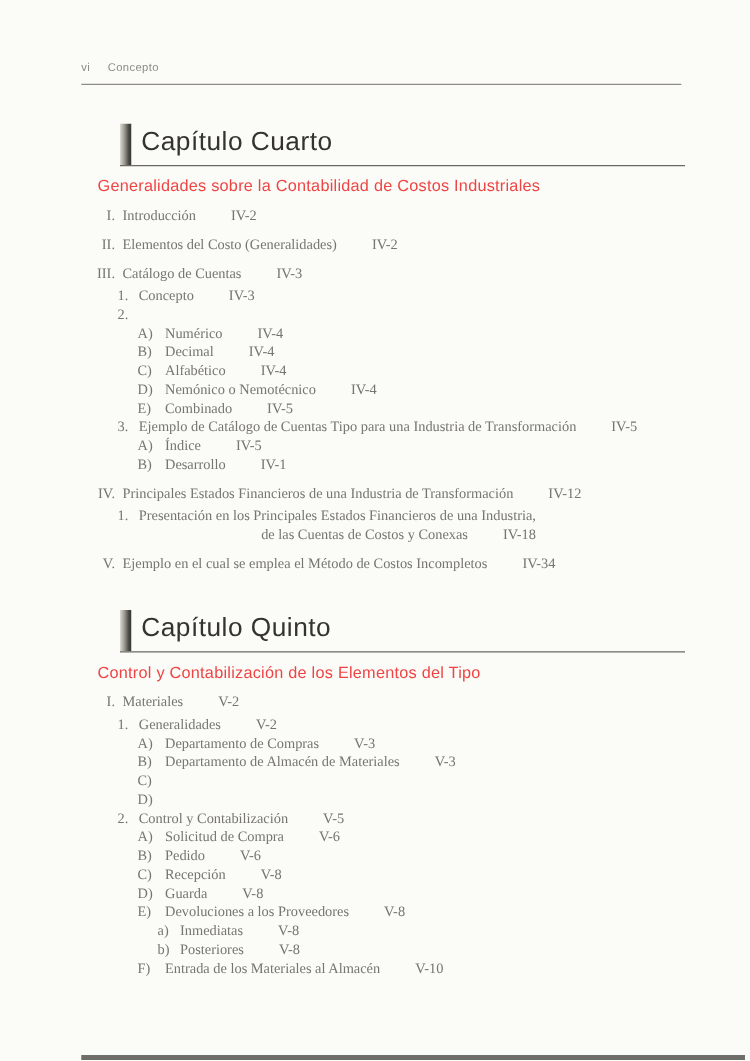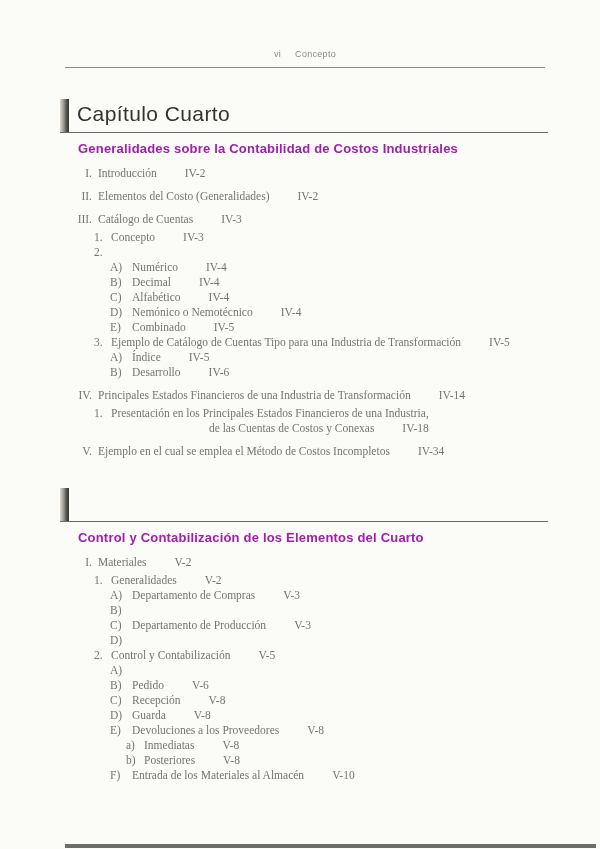--- a/index.html
+++ b/index.html
@@ -7,43 +7,43 @@
     position:relative;
     width:600px;height:849px;
     background:#fbfbf8;
     overflow:hidden;
     font-family:"Liberation Sans",sans-serif;
   }
   
   #running-header{
     position:absolute;left:65px;top:49px;width:480px;
     display:flex;align-items:baseline;gap:14px;
-    font-size:9px;color:#8b8a84;letter-spacing:.3px;justify-content:center;
+    font-size:9px;color:#8b8a84;letter-spacing:.3px;
   }
   #header-rule{
     position:absolute;left:65px;top:67px;width:480px;height:1px;
     background:#8f8d86;
   }
   
   .chapter{position:absolute;left:60px;width:488px;}
   #chapter-4{top:98px;}
   #chapter-5{top:487px;}
-  .chap-head{position:relative;padding-left:17px;height:35px;}
+  .chap-head{position:relative;padding-left:17px;height:35px;margin-left:36px;}
   .chap-bar{
     position:absolute;left:0;top:1px;width:9px;height:33px;
     background:linear-gradient(to right,#dddbd5 0%,#9a988f 40%,#45443f 80%,#3a3935 100%);
   }
   .chap-title{
     font-size:21px;line-height:31px;color:#34332f;
     letter-spacing:.4px;font-weight:400;
   }
   .chap-rule{position:absolute;left:0;bottom:0;width:100%;height:1.5px;background:#6b6963;}
   .chap-subtitle{
     padding-left:18px;margin-top:8px;
-    font-size:13px;font-weight:700;color:#a21caf;letter-spacing:.2px;
+    font-size:13px;font-weight:400;color:#ef4444;letter-spacing:.2px;
   }
   
   .toc-list{margin-top:10px;padding-left:5px;
     font-family:"Liberation Serif",serif;font-size:11.5px;color:#76756f;
   }
   .toc-row{display:flex;align-items:baseline;line-height:15px;white-space:nowrap;}
   .toc-row .marker{flex:none;margin-right:4px;}
   .lvl-r{margin-top:8px;margin-bottom:3px;}
   .lvl-r .marker{width:27px;text-align:right;margin-right:6px;}
   .lvl-n{padding-left:29px;}
@@ -144,27 +144,27 @@
         </div>
         <div class="toc-row lvl-A">
           <span class="marker">A)</span>
           <span class="text">
             <span class="line">Índice<span class="pagenum">IV-5</span></span>
           </span>
         </div>
         <div class="toc-row lvl-A">
           <span class="marker">B)</span>
           <span class="text">
-            <span class="line">Desarrollo<span class="pagenum">IV-6</span></span>
+            <span class="line">Desarrollo<span class="pagenum">IV-1</span></span>
           </span>
         </div>
         <div class="toc-row lvl-r">
           <span class="marker">IV.</span>
           <span class="text">
-            <span class="line">Principales Estados Financieros de una Industria de Transformación<span class="pagenum">IV-14</span></span>
+            <span class="line">Principales Estados Financieros de una Industria de Transformación<span class="pagenum">IV-12</span></span>
           </span>
         </div>
         <div class="toc-row lvl-n">
           <span class="marker">1.</span>
           <span class="text">
             <span class="line">Presentación en los Principales Estados Financieros de una Industria,</span>
             <span class="line">de las Cuentas de Costos y Conexas<span class="pagenum">IV-18</span></span>
           </span>
         </div>
         <div class="toc-row lvl-r">
@@ -172,23 +172,24 @@
           <span class="text">
             <span class="line">Ejemplo en el cual se emplea el Método de Costos Incompletos<span class="pagenum">IV-34</span></span>
           </span>
         </div>
       </div>
   </div>
 
   <div class="chapter" id="chapter-5">
     <div class="chap-head">
       <div class="chap-bar"></div>
+      <div class="chap-title">Capítulo Quinto</div>
       <div class="chap-rule"></div>
     </div>
-    <div class="chap-subtitle">Control y Contabilización de los Elementos del Cuarto</div>
+    <div class="chap-subtitle">Control y Contabilización de los Elementos del Tipo</div>
     <div class="toc-list">
         <div class="toc-row lvl-r">
           <span class="marker">I.</span>
           <span class="text">
             <span class="line">Materiales<span class="pagenum">V-2</span></span>
           </span>
         </div>
         <div class="toc-row lvl-n">
           <span class="marker">1.</span>
           <span class="text">
@@ -196,38 +197,41 @@
           </span>
         </div>
         <div class="toc-row lvl-A">
           <span class="marker">A)</span>
           <span class="text">
             <span class="line">Departamento de Compras<span class="pagenum">V-3</span></span>
           </span>
         </div>
         <div class="toc-row lvl-A">
           <span class="marker">B)</span>
+          <span class="text">
+            <span class="line">Departamento de Almacén de Materiales<span class="pagenum">V-3</span></span>
+          </span>
         </div>
         <div class="toc-row lvl-A">
           <span class="marker">C)</span>
-          <span class="text">
-            <span class="line">Departamento de Producción<span class="pagenum">V-3</span></span>
-          </span>
         </div>
         <div class="toc-row lvl-A">
           <span class="marker">D)</span>
         </div>
         <div class="toc-row lvl-n">
           <span class="marker">2.</span>
           <span class="text">
             <span class="line">Control y Contabilización<span class="pagenum">V-5</span></span>
           </span>
         </div>
         <div class="toc-row lvl-A">
           <span class="marker">A)</span>
+          <span class="text">
+            <span class="line">Solicitud de Compra<span class="pagenum">V-6</span></span>
+          </span>
         </div>
         <div class="toc-row lvl-A">
           <span class="marker">B)</span>
           <span class="text">
             <span class="line">Pedido<span class="pagenum">V-6</span></span>
           </span>
         </div>
         <div class="toc-row lvl-A">
           <span class="marker">C)</span>
           <span class="text">

